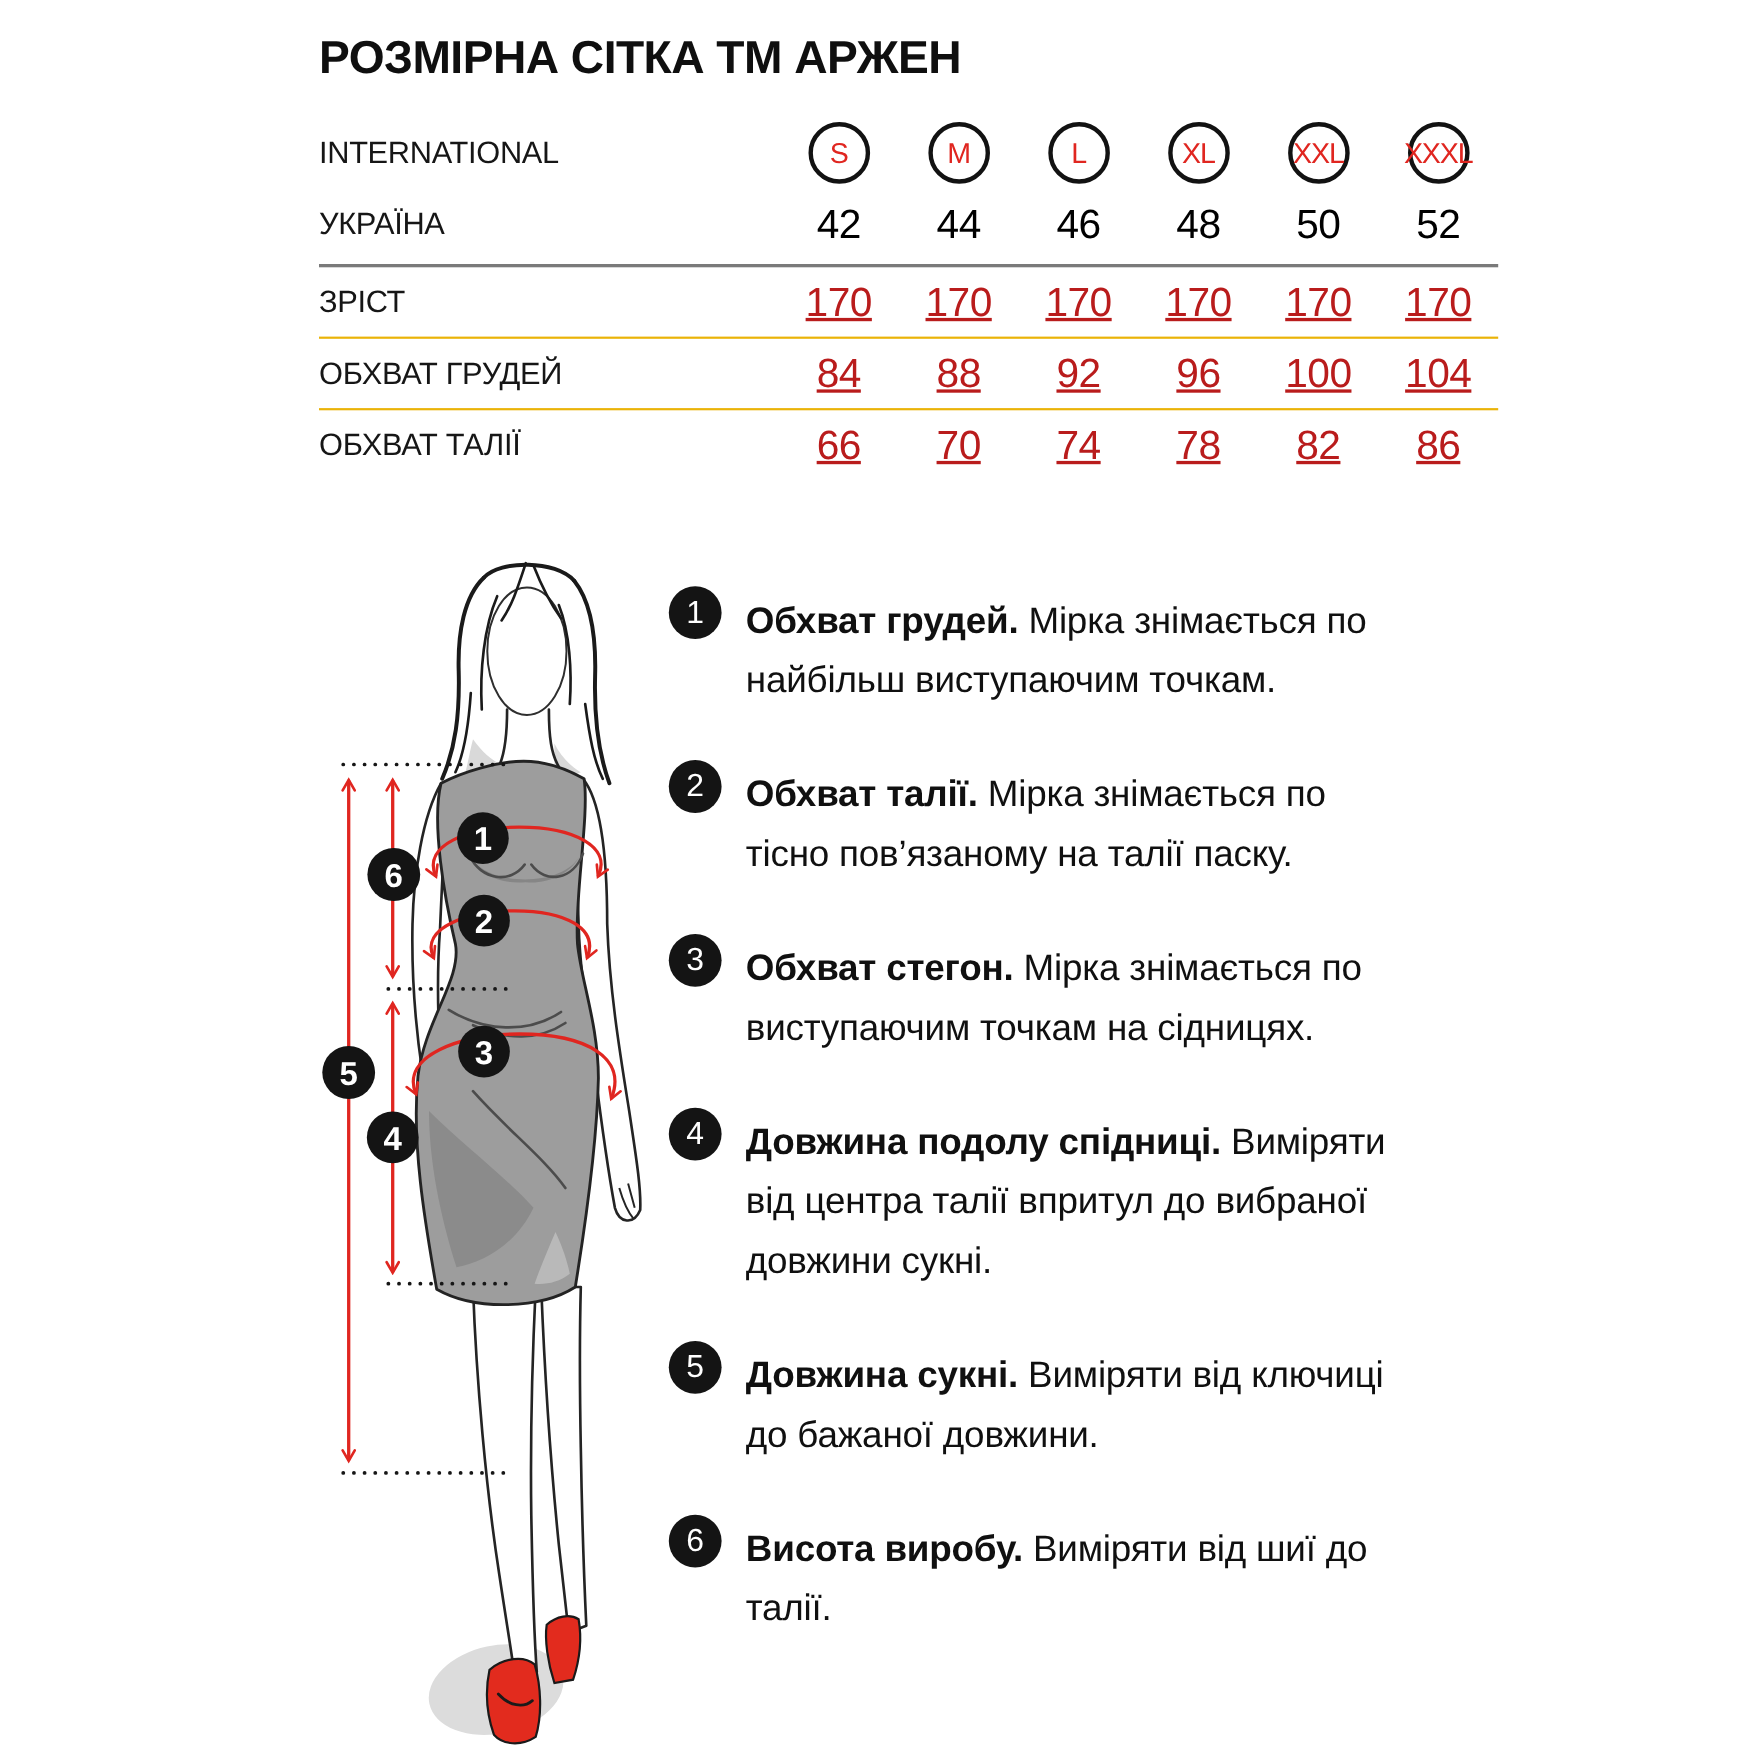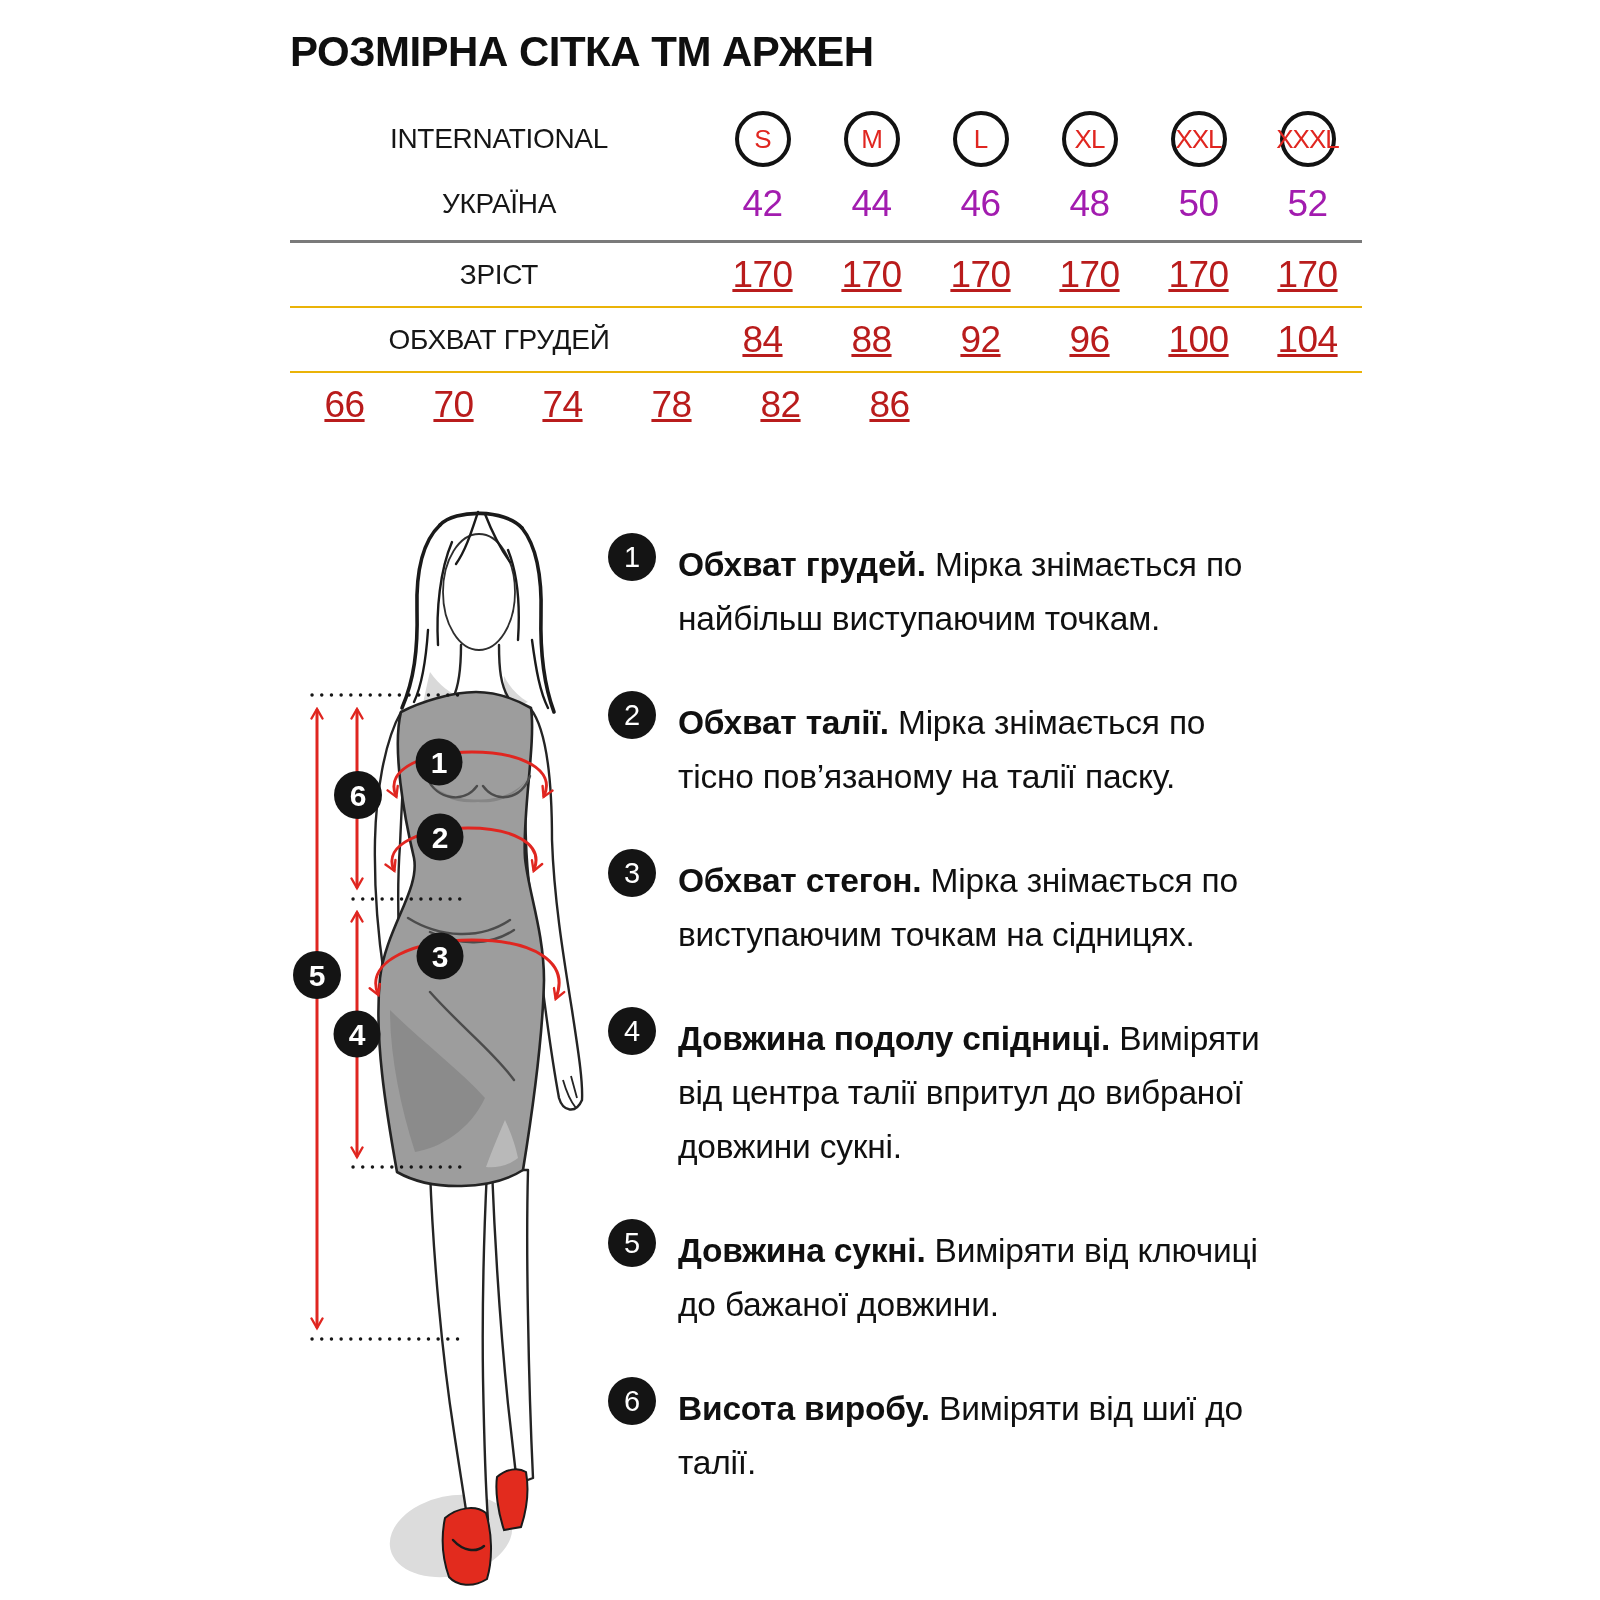--- a/index.html
+++ b/index.html
@@ -3,26 +3,26 @@
 <meta charset="utf-8">
 <style>
   html,body{margin:0;padding:0;background:#fff;}
   .canvas{position:relative;width:1600px;height:1600px;background:#ffffff;overflow:hidden;
           font-family:"Liberation Sans",sans-serif;color:#111;}
   .title{position:absolute;left:290px;top:28px;margin:0;font-size:42px;font-weight:700;
          letter-spacing:-0.5px;color:#0f0f0f;}
   
   .table{position:absolute;left:290px;top:108px;width:1072px;}
   .trow{display:flex;align-items:center;}
-  .tlabel{width:418px;font-size:28px;color:#161616;letter-spacing:-0.3px;text-align:center;}
+  .tlabel{width:418px;font-size:28px;color:#161616;letter-spacing:-0.3px;}
   .tcell{width:109px;display:flex;justify-content:center;align-items:center;
          font-size:37px;letter-spacing:-0.5px;}
   .hdr{height:62px;}
   .hdr2{height:56px;margin-top:6px;}
-  .hdr2 .tcell{color:#a21caf;}
+  .hdr2 .tcell{color:#000000;}
   .circle{width:48px;height:48px;border:4px solid #121212;border-radius:50%;
           display:flex;align-items:center;justify-content:center;overflow:visible;}
   .circle span{color:#e02620;font-size:26px;letter-spacing:-1px;white-space:nowrap;}
   .mrows{border-top:3px solid #7a7a7a;margin-top:8px;}
   .trow.m{height:63px;border-bottom:2px solid #eab308;}
   .trow.m:last-child{border-bottom:none;}
   .trow.m .tcell{color:#b91c1c;text-decoration:underline;}
   
   .legend{position:absolute;left:608px;top:538px;width:746px;}
   .legend-item{display:flex;margin-bottom:50px;}
@@ -106,20 +106,21 @@
       <div class="trow m">
         <div class="tlabel">ОБХВАТ ГРУДЕЙ</div>
         <div class="tcell">84</div>
         <div class="tcell">88</div>
         <div class="tcell">92</div>
         <div class="tcell">96</div>
         <div class="tcell">100</div>
         <div class="tcell">104</div>
       </div>
       <div class="trow m">
+        <div class="tlabel">ОБХВАТ ТАЛІЇ</div>
         <div class="tcell">66</div>
         <div class="tcell">70</div>
         <div class="tcell">74</div>
         <div class="tcell">78</div>
         <div class="tcell">82</div>
         <div class="tcell">86</div>
       </div>
     </div>
   </div>
 

